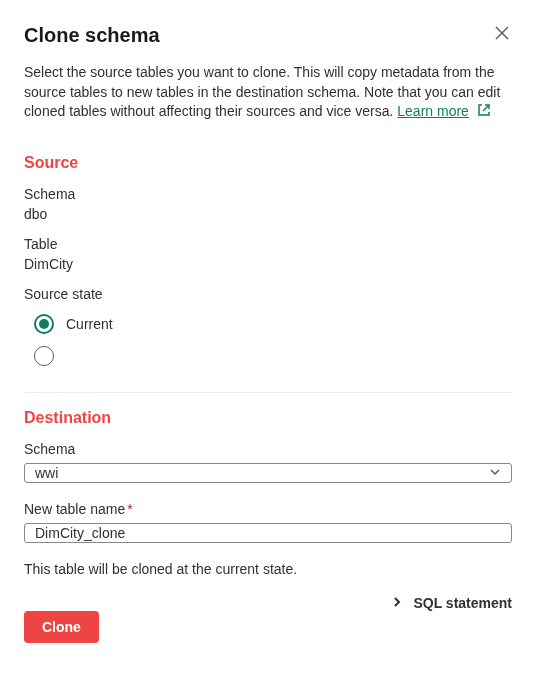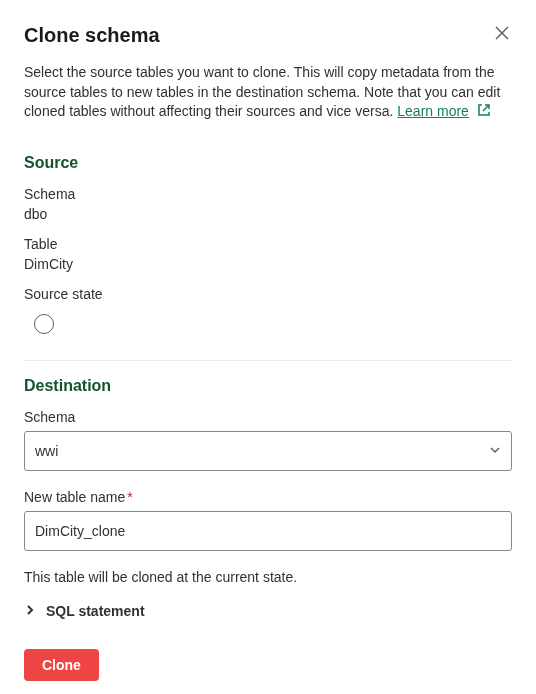--- a/index.html
+++ b/index.html
@@ -63,21 +63,21 @@
     .ext-icon svg {
       width: 14px;
       height: 14px;
       stroke: #107c65;
       fill: none;
       stroke-width: 1.5;
     }
     .section-heading {
       font-size: 16px;
       font-weight: 600;
-      color: #14532d;
+      color: #ef4444;
       margin-bottom: 14px;
     }
     .field-label {
       font-size: 14px;
       font-weight: 400;
       color: #323130;
       margin-bottom: 4px;
     }
     .field-value {
       font-size: 14px;
@@ -127,21 +127,21 @@
       color: #a4262c;
       margin-left: 2px;
     }
     .select-wrapper, .input-wrapper {
       position: relative;
       margin-top: 6px;
       margin-bottom: 18px;
     }
     .select-field, .text-field {
       width: 100%;
-      height: 40px;
+      height: 20px;
       border: 1px solid #8a8886;
       border-radius: 3px;
       padding: 0 10px;
       font-size: 14px;
       font-family: inherit;
       color: #323130;
       background: #fff;
       display: flex;
       align-items: center;
     }
@@ -159,21 +159,21 @@
     .info-text {
       font-size: 14px;
       color: #323130;
       margin-bottom: 18px;
     }
     .expandable {
       display: flex;
       align-items: center;
       gap: 10px;
       cursor: pointer;
-      margin-bottom: 30px;
+      justify-content: flex-end;
     }
     .expandable svg {
       width: 12px;
       height: 12px;
       stroke: #323130;
       stroke-width: 2;
       fill: none;
     }
     .expandable-label {
       font-size: 14px;
@@ -225,20 +225,26 @@
 
 <div class="field-label">Schema</div>
 <div class="field-value">dbo</div>
 
 <div class="field-label">Table</div>
 <div class="field-value">DimCity</div>
 
 <div class="field-label">Source state</div>
 <div class="radio-group">
   <div class="radio-item">
+    <div class="radio-circle selected">
+      <div class="radio-dot"></div>
+    </div>
+    <span class="radio-label">Current</span>
+  </div>
+  <div class="radio-item">
     <div class="radio-circle"></div>
   </div>
 </div>
 
 <hr class="divider">
 
 <h2 class="section-heading">Destination</h2>
 
 <div class="field-label">Schema</div>
 <div class="select-wrapper">

